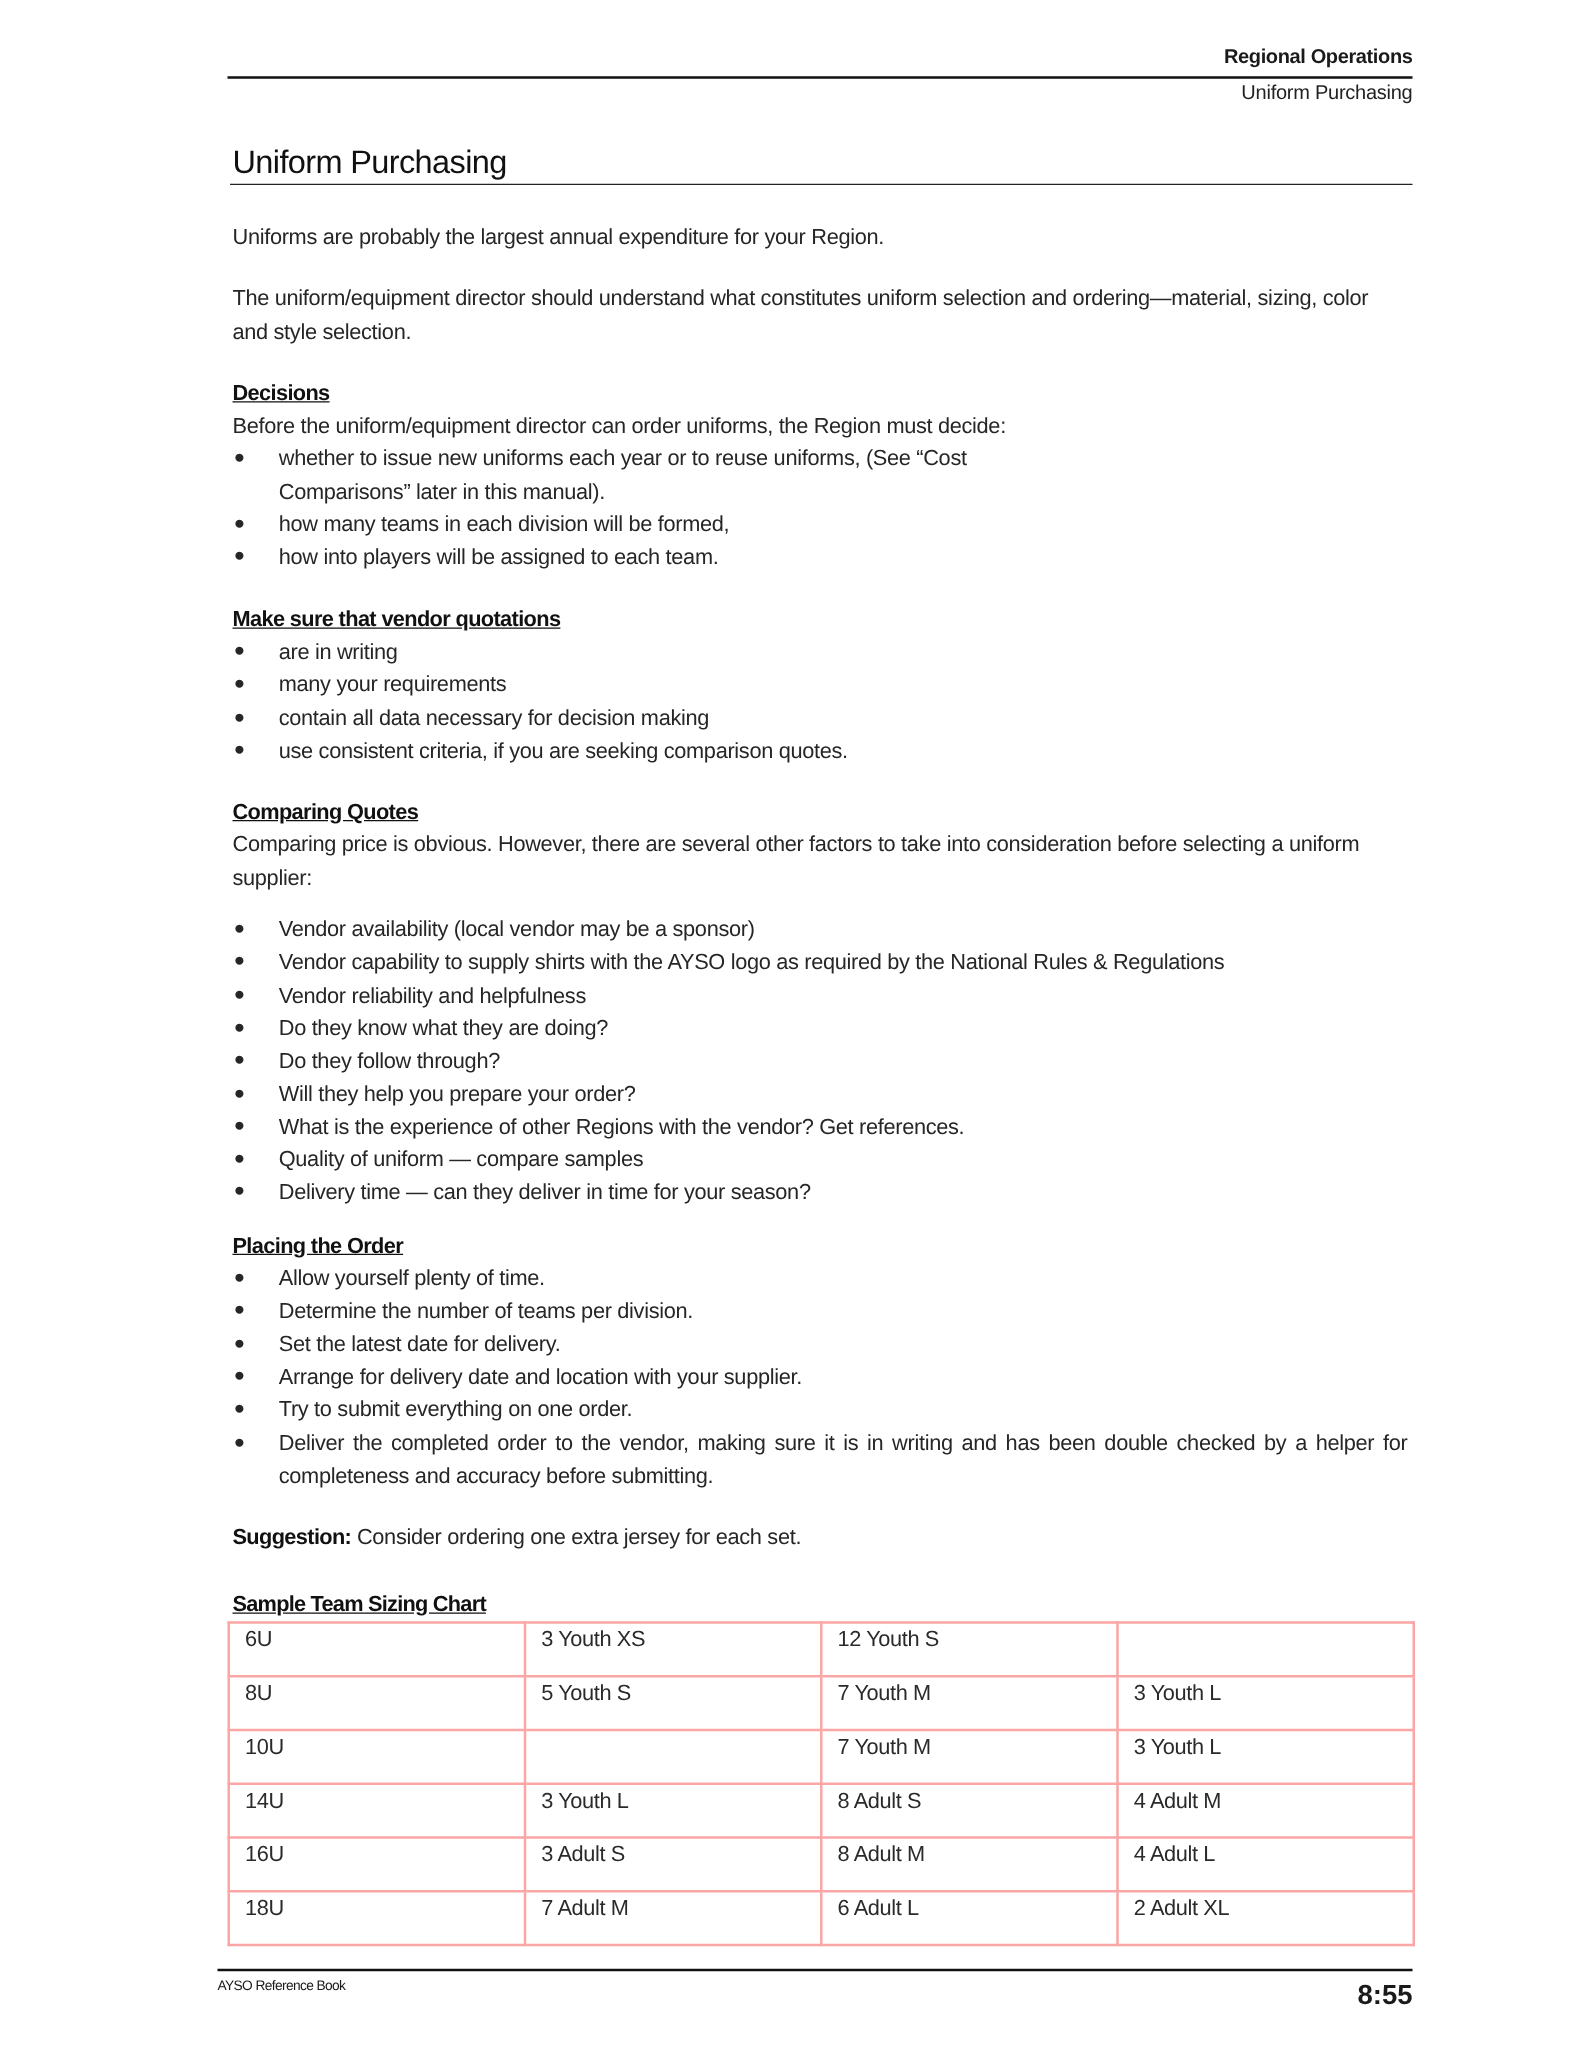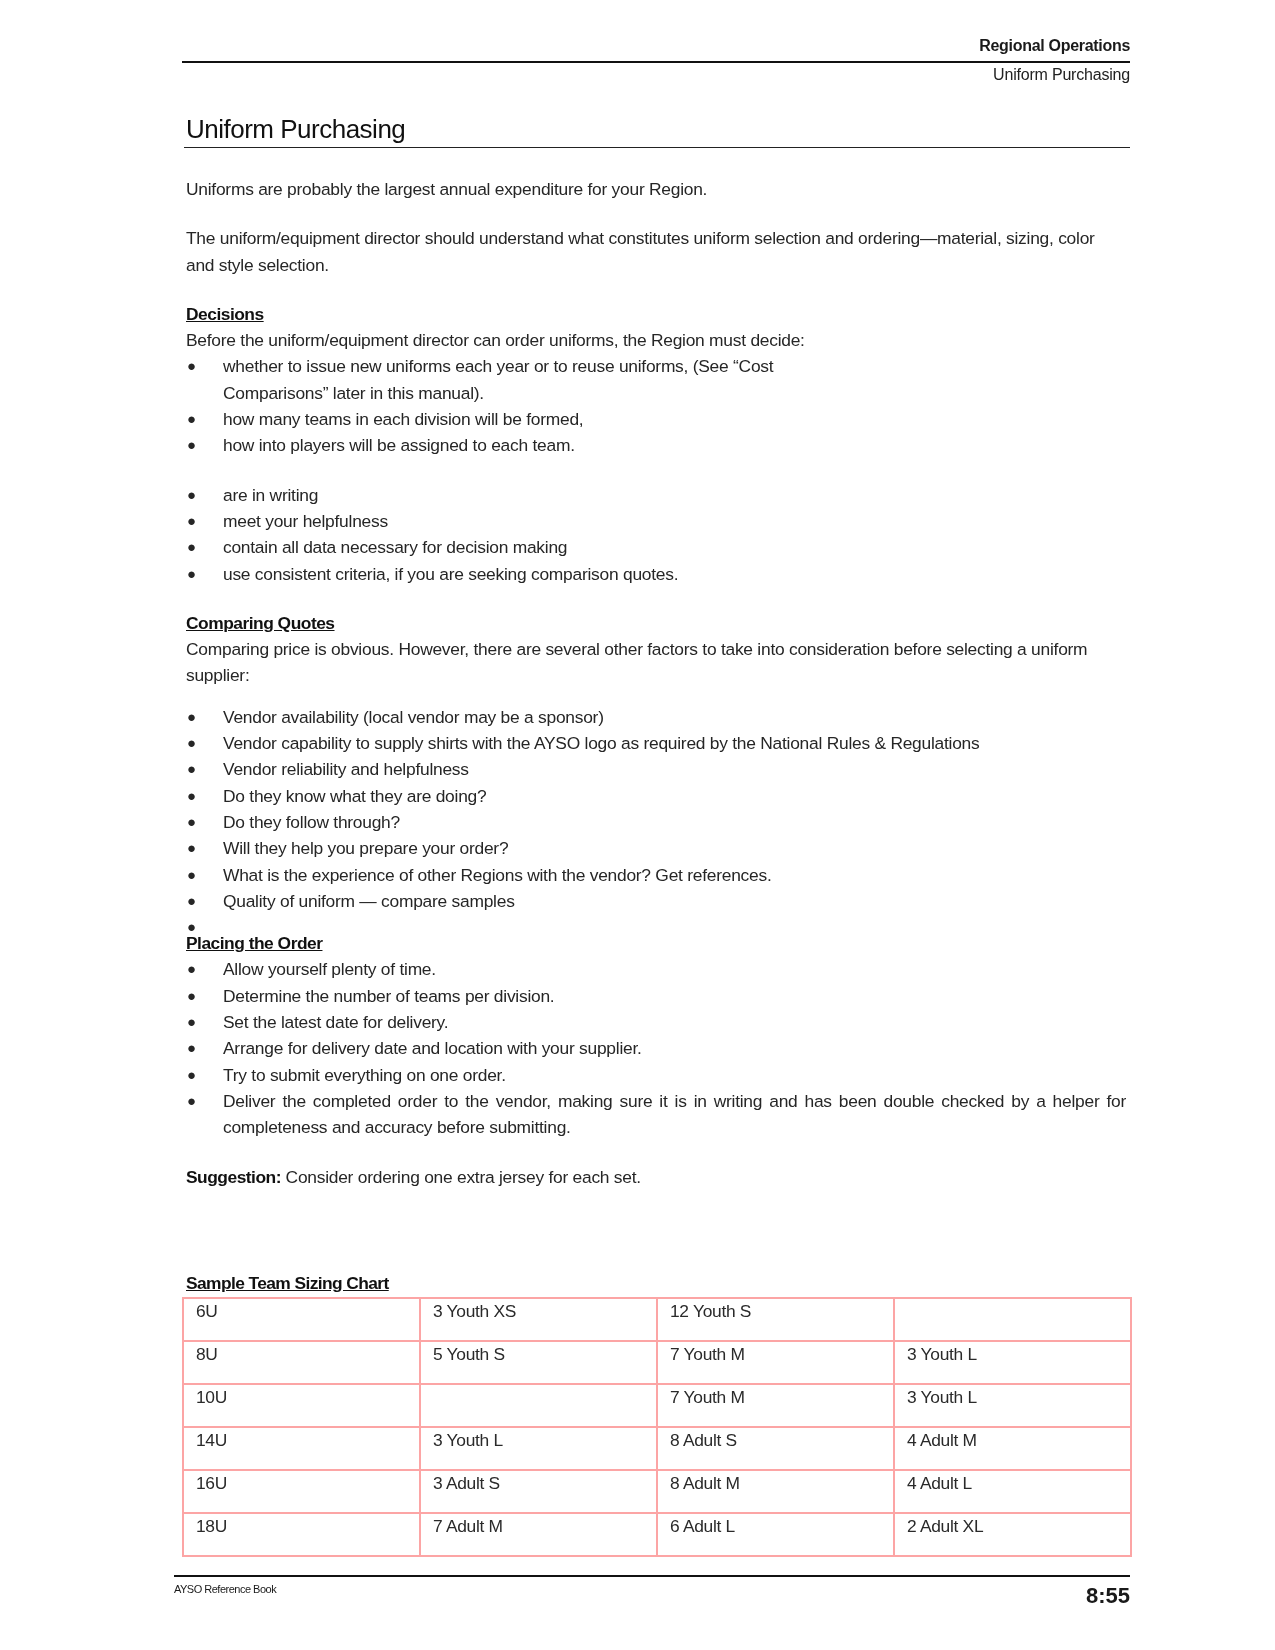--- a/index.html
+++ b/index.html
@@ -46,41 +46,42 @@
 
     <p class="h">Decisions</p>
     <p class="p">Before the uniform/equipment director can order uniforms, the Region must decide:</p>
     <ul>
       <li style="width:590px"><span class="bullet">●</span><span>whether to issue new uniforms each year or to reuse uniforms, (See “Cost Comparisons” later in this manual).</span></li>
       <li><span class="bullet">●</span><span>how many teams in each division will be formed,</span></li>
       <li><span class="bullet">●</span><span>how into players will be assigned to each team.</span></li>
     </ul>
     <div class="gap"></div>
 
+    <p class="h">Make sure that vendor quotations</p>
     <ul>
       <li><span class="bullet">●</span><span>are in writing</span></li>
-      <li><span class="bullet">●</span><span>meet your helpfulness</span></li>
+      <li><span class="bullet">●</span><span>many your requirements</span></li>
       <li><span class="bullet">●</span><span>contain all data necessary for decision making</span></li>
       <li><span class="bullet">●</span><span>use consistent criteria, if you are seeking comparison quotes.</span></li>
     </ul>
     <div class="gap"></div>
 
     <p class="h">Comparing Quotes</p>
     <p class="p">Comparing price is obvious. However, there are several other factors to take into consideration before selecting a uniform supplier:</p>
     <div class="gap" style="height:15px"></div>
     <ul>
       <li><span class="bullet">●</span><span>Vendor availability (local vendor may be a sponsor)</span></li>
       <li><span class="bullet">●</span><span>Vendor capability to supply shirts with the AYSO logo as required by the National Rules &amp; Regulations</span></li>
       <li><span class="bullet">●</span><span>Vendor reliability and helpfulness</span></li>
       <li><span class="bullet">●</span><span>Do they know what they are doing?</span></li>
       <li><span class="bullet">●</span><span>Do they follow through?</span></li>
       <li><span class="bullet">●</span><span>Will they help you prepare your order?</span></li>
       <li><span class="bullet">●</span><span>What is the experience of other Regions with the vendor?  Get references.</span></li>
       <li><span class="bullet">●</span><span>Quality of uniform — compare samples</span></li>
-      <li><span class="bullet">●</span></li>
+      <li><span class="bullet">●</span><span>Delivery time — can they deliver in time for your season?</span></li>
     </ul>
     <div class="gap" style="height:16px"></div>
 
     <p class="h">Placing the Order</p>
     <ul>
       <li><span class="bullet">●</span><span>Allow yourself plenty of time.</span></li>
       <li><span class="bullet">●</span><span>Determine the number of teams per division.</span></li>
       <li><span class="bullet">●</span><span>Set the latest date for delivery.</span></li>
       <li><span class="bullet">●</span><span>Arrange for delivery date and location with your supplier.</span></li>
       <li><span class="bullet">●</span><span>Try to submit everything on one order.</span></li>

